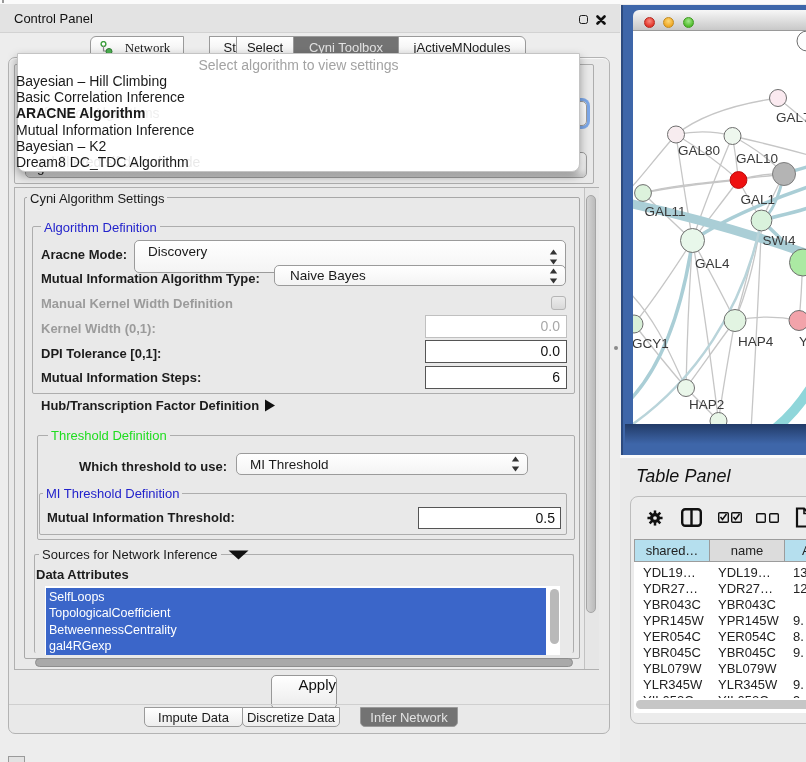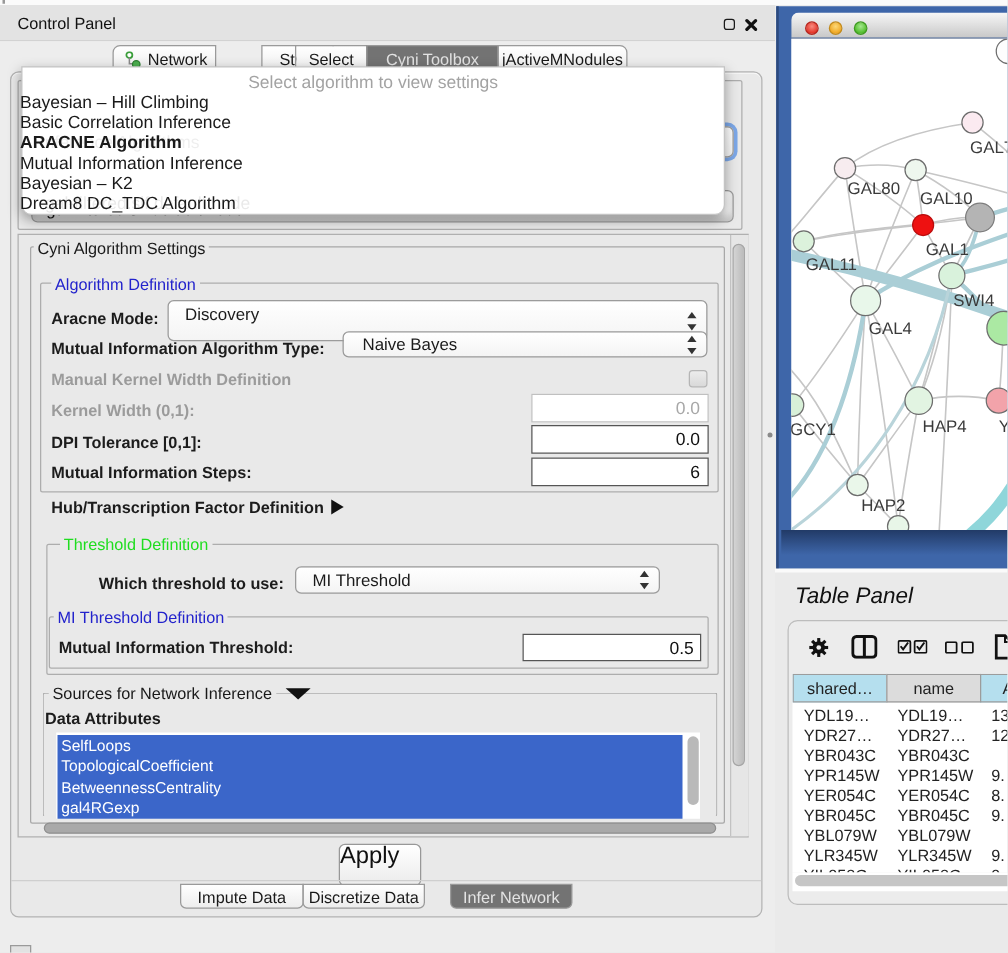--- a/index.html
+++ b/index.html
@@ -28,29 +28,29 @@
 <div class="abs" style="left:14px;top:11px;font-size:13px;color:#111;">Control Panel</div>
 <div class="abs" style="left:579px;top:15px;width:9px;height:9px;border:1.7px solid #1a1a1a;border-radius:2.5px;"></div>
 <svg class="abs" style="left:596px;top:14.5px;" width="10" height="10" viewBox="0 0 10 10">
     <path d="M1.5 1.5 L8.5 8.5 M8.5 1.5 L1.5 8.5" stroke="#111" stroke-width="2.6" stroke-linecap="round"></path>
   </svg>
 
 <div class="abs" style="left:0;top:33px;width:620px;height:729px;background:#ededed;"></div>
 
 <div class="abs" style="left:8px;top:57px;width:602px;height:677px;background:#e9e9e9;border:1px solid #b3b3b3;border-radius:7px;box-shadow:inset 0 1px 0 #f8f8f8;"></div>
 
-<div class="tab" style="left:90px;top:36px;width:83px;border-radius:6px 0 0 0;"><svg style="position:absolute;left:9px;top:4px;" width="13" height="14" viewBox="0 0 13 14">
+<div class="tab" style="left:90px;top:36px;width:94px;border-radius:6px 0 0 0;font-family:Liberation Serif, serif;"><svg style="position:absolute;left:9px;top:4px;" width="13" height="14" viewBox="0 0 13 14">
       <circle cx="3.5" cy="3" r="2.4" fill="#fff" stroke="#3b9e3b" stroke-width="1.4"></circle>
       <path d="M3.5 5 L3.5 10 L7 10" stroke="#888" stroke-width="1.2" fill="none"></path>
       <circle cx="9" cy="10.5" r="3" fill="#4caf50" stroke="#2e7d32" stroke-width="1"></circle>
     </svg><span style="margin-left:21px;">Network</span></div>
 <div class="tab" style="left:179px;top:36px;width:58px;border-radius:0;margin-left:30px;">Style</div>
 <div class="tab" style="left:236px;top:36px;width:58px;border-radius:0;">Select</div>
 <div class="tab tabsel" style="left:293px;top:36px;width:106px;border-radius:0;">Cyni Toolbox</div>
-<div class="tab" style="left:398px;top:36px;width:104px;border-radius:0 6px 0 0;">jActiveMNodules</div>
+<div class="tab" style="left:398px;top:36px;width:128px;border-radius:0 6px 0 0;">jActiveMNodules</div>
 
 <div class="grp" style="left:14px;top:64px;width:580px;height:120px;"></div>
 
 <div class="combo" style="left:25px;top:101px;width:562px;height:25px;box-shadow:0 0 0 3px rgba(105,155,230,0.85);"></div>
 
 <div class="combo" style="left:25px;top:152px;width:562px;height:26px;box-shadow:inset 0 -4px 5px rgba(0,0,0,0.18);">
   <div style="position:absolute;left:11px;top:6.5px;">gal-filtered.sif default node</div>
 </div>
 
 <div class="abs" style="left:14px;top:187px;width:585px;height:483px;border:1px solid #b0b0b0;background:#e9e9e9;"></div>
@@ -125,21 +125,21 @@
   <div style="position:absolute;left:1px;top:1.5px;width:500px;height:68px;background:#3b66c9;"></div>
   <div style="position:absolute;left:4px;top:3px;font-size:12.5px;color:#fff;line-height:16.4px;">SelfLoops<br>TopologicalCoefficient<br>BetweennessCentrality<br>gal4RGexp</div>
   <div style="position:absolute;left:505px;top:2.5px;width:9px;height:55px;background:#b9b9b9;border-radius:5px;"></div>
 </div>
 
 <div class="abs" style="left:35px;top:658px;width:538px;height:9px;background:#a9a9a9;border:1px solid #8e8e8e;border-radius:5px;"></div>
 
 <div class="abs" style="left:584px;top:188px;width:15px;height:481px;background:#e6e6e6;border-left:1px solid #c2c2c2;"></div>
 <div class="abs" style="left:586px;top:195px;width:10px;height:418px;background:linear-gradient(90deg,#d4d4d4,#bbbbbb);border:1px solid #a5a5a5;border-radius:6px;"></div>
 
-<div class="abs" style="left:271px;top:675px;width:66px;height:34px;background:linear-gradient(#ffffff,#ebebeb);border:1px solid #989898;border-radius:5px;text-align:left;line-height:18px;font-size:19px;color:#111;">Apply</div>
+<div class="abs" style="left:271px;top:675px;width:66px;height:34px;background:linear-gradient(#ffffff,#ebebeb);border:1px solid #989898;border-radius:5px;text-align:right;line-height:18px;font-size:15px;color:#111;">Apply</div>
 
 <div class="btab b" style="left:144px;top:707px;width:99px;">Impute Data</div>
 <div class="btab b" style="left:242px;top:707px;width:98px;">Discretize Data</div>
 <div class="btab tabsel" style="left:360px;top:707px;width:98px;">Infer Network</div>
 
 <div class="abs" style="left:9px;top:704px;width:600px;height:1px;background:#cfcfcf;"></div>
 
 <div class="abs" style="left:17px;top:53px;width:563px;height:119px;background:#fff;border:1px solid #c4c4c4;border-radius:0 0 8px 8px;box-shadow:0 4px 10px rgba(0,0,0,0.35);font-size:14px;color:#1a1a1a;">
   <div style="position:absolute;left:0;top:3px;width:100%;text-align:center;color:#a3a3a3;">Select algorithm to view settings</div>
   <div style="position:absolute;left:-2px;top:19px;line-height:16.2px;">Bayesian – Hill Climbing<br>Basic Correlation Inference<br><span class="b">ARACNE Algorithm</span><br>Mutual Information Inference<br>Bayesian – K2<br>Dream8 DC_TDC Algorithm</div>

